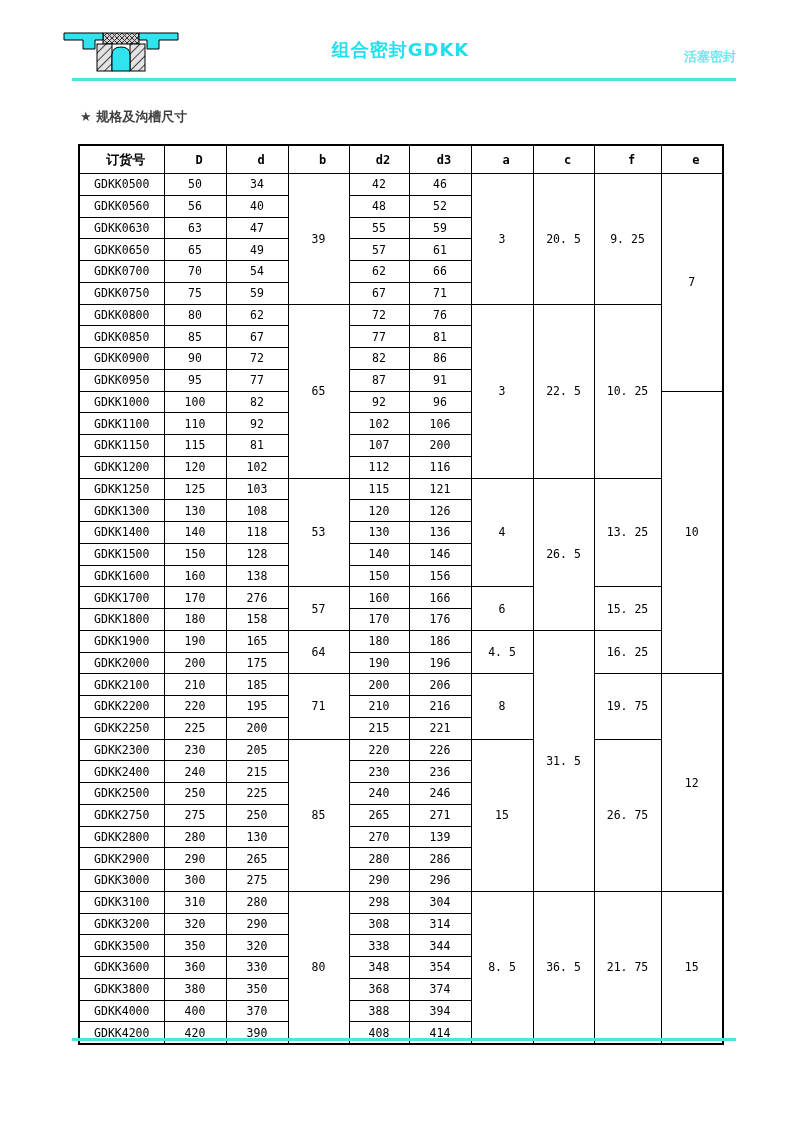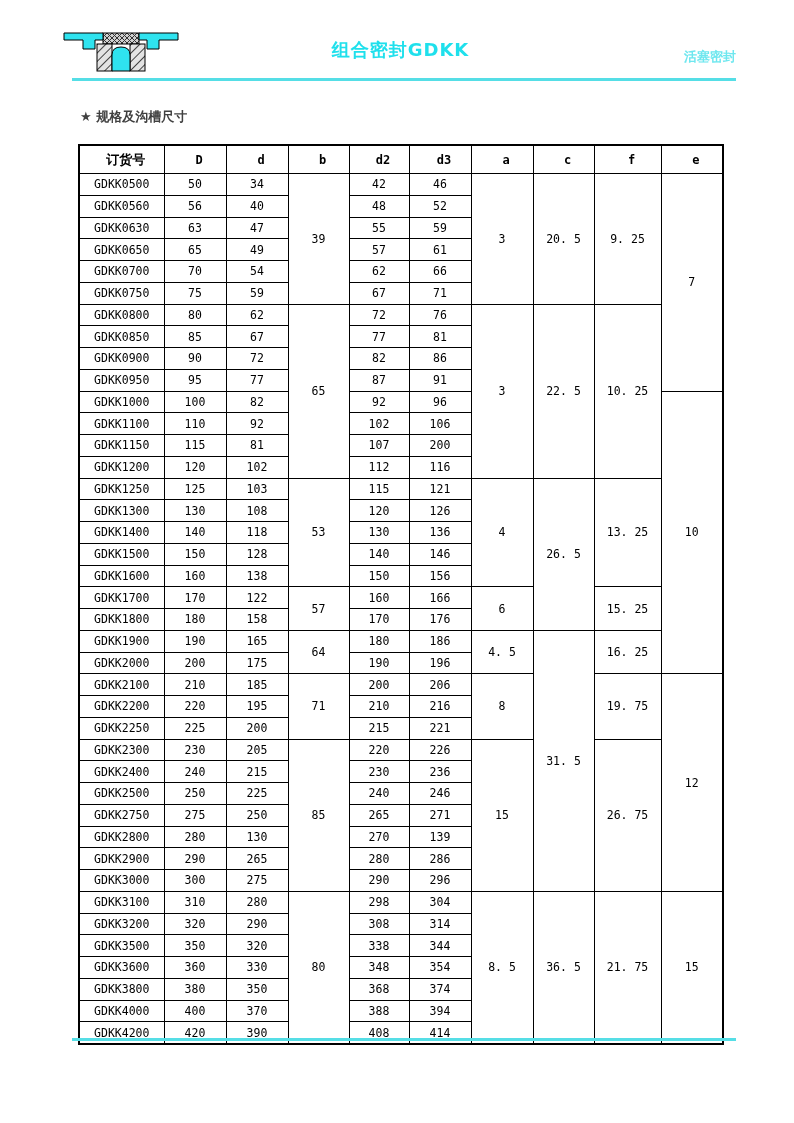--- a/index.html
+++ b/index.html
@@ -231,21 +231,21 @@
         <tr>
           <td>GDKK1600</td>
           <td>160</td>
           <td>138</td>
           <td>150</td>
           <td>156</td>
         </tr>
         <tr>
           <td>GDKK1700</td>
           <td>170</td>
-          <td>122</td>
+          <td>276</td>
           <td rowspan="2">57</td>
           <td>160</td>
           <td>166</td>
           <td rowspan="2">6</td>
           <td rowspan="2">15. 25</td>
         </tr>
         <tr>
           <td>GDKK1800</td>
           <td>180</td>
           <td>158</td>

